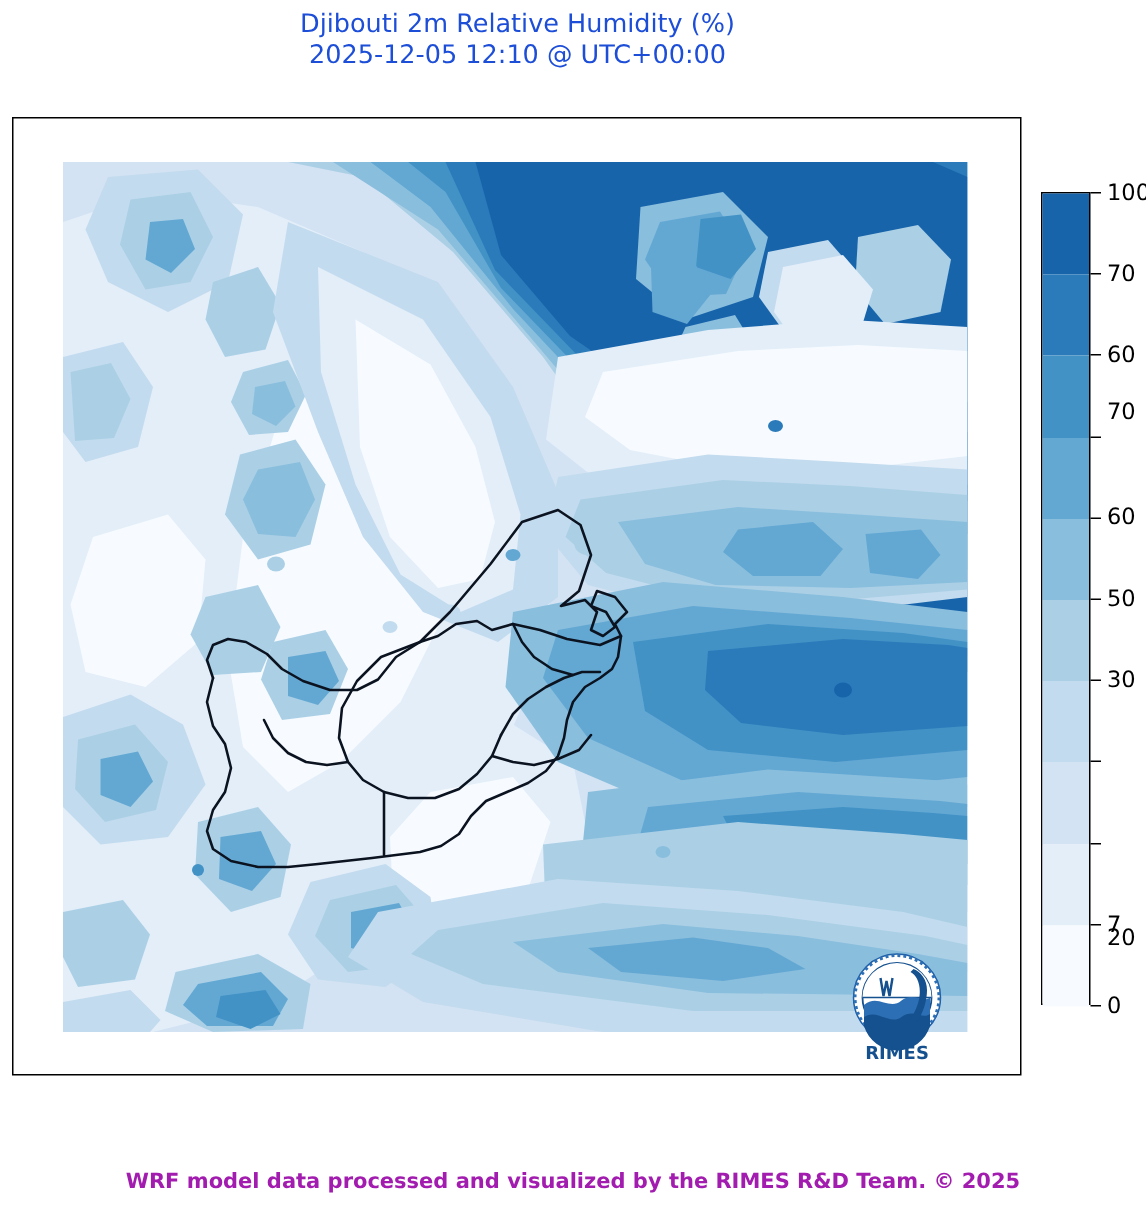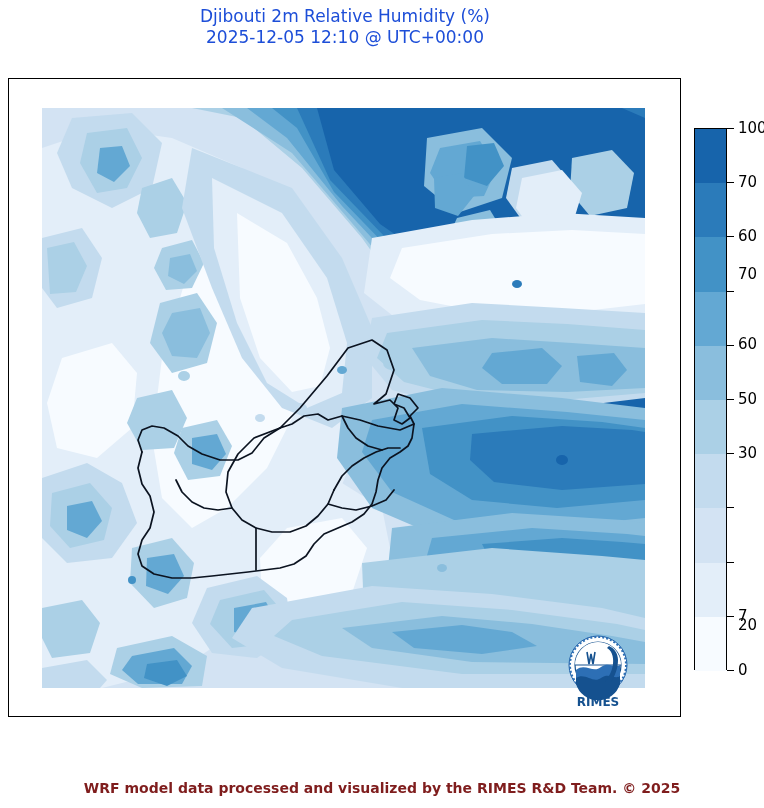--- a/index.html
+++ b/index.html
@@ -72,21 +72,21 @@
     transform:translateY(-50%);
     white-space:nowrap;
   }
 
   .footer{
     position:absolute;
     left:0;top:780px;width:764px;
     text-align:center;
     font-size:14px;
     font-weight:bold;
-    color:#7f1d1d;
+    color:#a21caf;
   }
 </style>
 </head>
 <body>
 
 <div class="title-block">
   <span class="title-line">Djibouti 2m Relative Humidity (%)</span>
   <span class="title-line">2025-12-05 12:10 @ UTC+00:00</span>
 </div>
 

